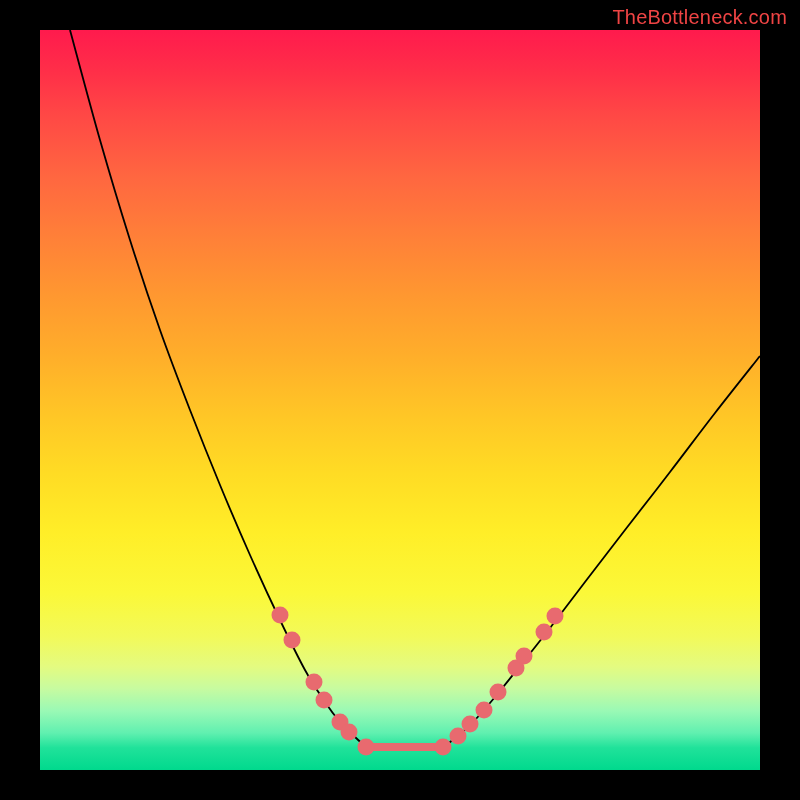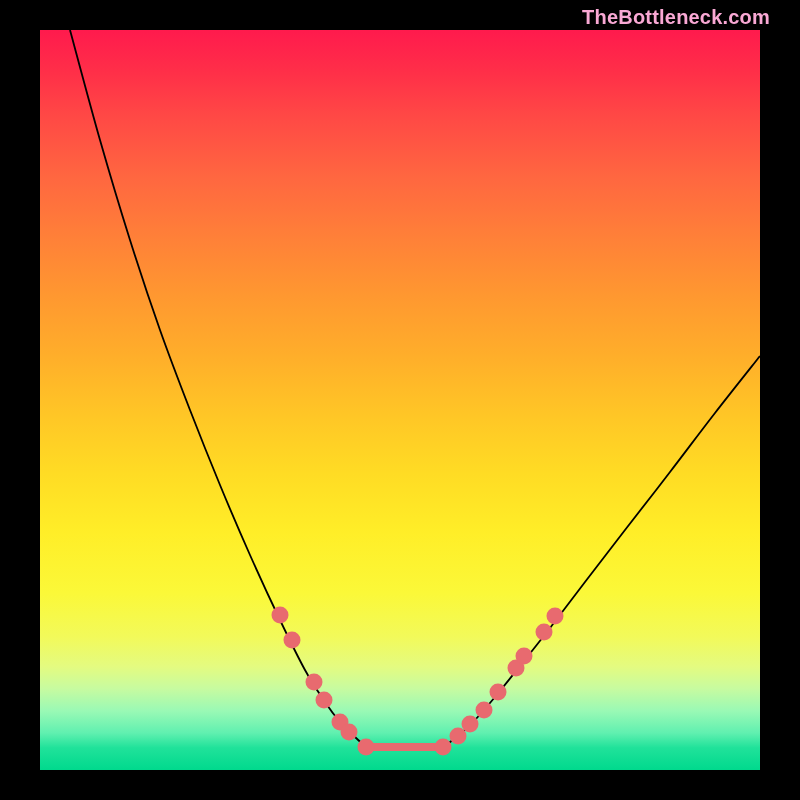--- a/index.html
+++ b/index.html
@@ -40,24 +40,24 @@
       #c7fba0 89%,
       #9af9b5 92%,
       #60f0b0 95%,
       #20e29a 97%,
       #00d98d 100%
     );
   }
   .watermark {
     position: absolute;
     top: 6px;
-    right: 30px;
-    color: #f9a8d4;
+    right: 13px;
+    color: #ef4444;
     font-size: 20px;
-    font-weight: 700;
+    font-weight: 400;
     letter-spacing: 0.2px;
   }
   svg.curve {
     position: absolute;
     left: 0;
     top: 0;
     width: 720px;
     height: 740px;
     overflow: visible;
   }

